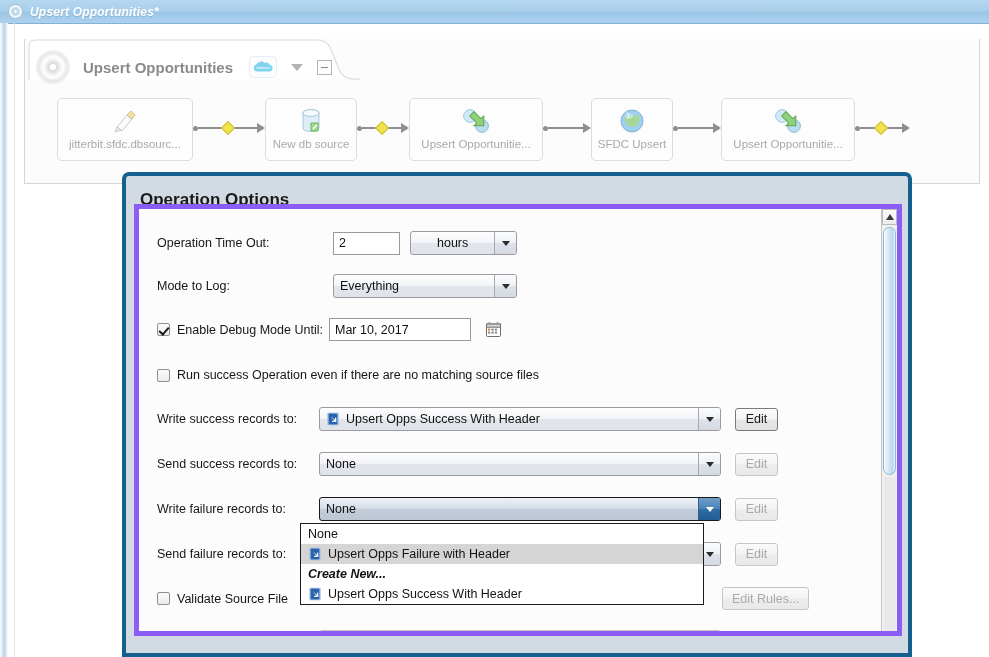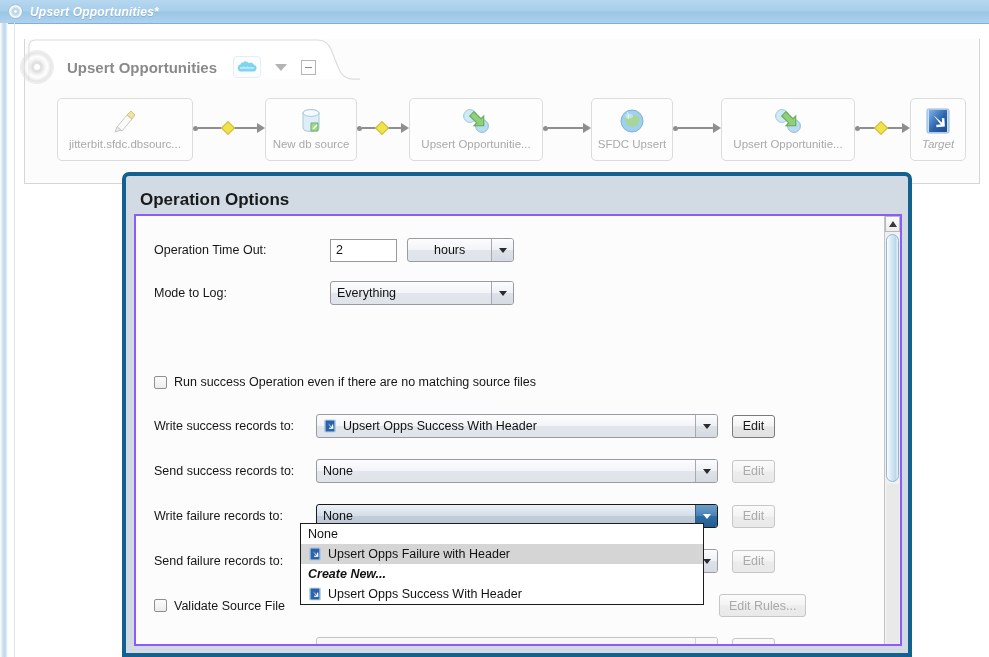--- a/index.html
+++ b/index.html
@@ -55,21 +55,21 @@
     box-sizing: border-box;
   }
   .op-tab {
     position: absolute; left: 24px; top: 39px; width: 340px; height: 42px;
     box-sizing: border-box;
   }
   .op-tab-bg {
     position: absolute; left: 0; top: 0; width: 100%; height: 100%;
   }
   .op-header {
-    position: absolute; left: 20px; top: 47px;
+    position: absolute; left: 36px; top: 47px;
     display: flex; align-items: center; height: 40px;
   }
   .op-disc {
     width: 34px; height: 34px; border-radius: 50%;
     background: radial-gradient(circle at 50% 50%, #ffffff 0%, #ffffff 14%, #c9c9c9 20%, #eeeeee 34%, #ffffff 46%, #d9d9d9 62%, #f4f4f4 78%, #e6e6e6 94%, #f8f8f8 100%);
     border: 1px solid #e0e0e0; box-sizing: border-box; position: relative;
     opacity: .62;
   }
   .op-disc::after {
     content: ""; position: absolute; left: 11px; top: 11px; width: 10px; height: 10px;
@@ -132,22 +132,22 @@
     border: 4px solid #14618f;
     border-top-left-radius: 7px; border-top-right-radius: 7px;
     box-sizing: border-box;
     overflow: hidden;
   }
   .dlg-title {
     position: absolute; left: 14px; top: 14px;
     font-size: 17px; font-weight: bold; color: #1a1a1a;
   }
   .dlg-body {
-    position: absolute; left: 8px; top: 38px; width: 768px; height: 432px;
-    background: #fcfcfc; border: 2px solid #8b5cf6; box-sizing: border-box;
+    position: absolute; left: 8px; top: 28px; width: 768px; height: 432px;
+    background: #fcfcfc; border: 5px solid #8b5cf6; box-sizing: border-box;
     overflow: hidden;
   }
 
   
   .row { position: absolute; display: flex; align-items: center; }
   .lbl { font-size: 12.5px; color: #161616; white-space: nowrap; }
   .lbl.dim { color: #9e9e9e; }
 
   .txtin {
     height: 23px; box-sizing: border-box; background: #ffffff;
@@ -385,38 +385,20 @@
     </div>
 
     <div class="conn" style="left:839px; top:28px; width:55px;">
       <div class="dot"></div>
         <div class="ln"></div>
       <div class="dia"></div>
       <div class="ln"></div>
         <div class="arw"></div>
     </div>
 
-    <div class="node" style="left:894px; top:5px; width:56px; height:63px;">
-      <div class="node-ico">
-        <svg class="fico big" viewBox="0 0 28 28">
-          <rect x="3" y="2" width="22" height="24" rx="1.5" fill="#c9dff2" stroke="#8fb6d4"></rect>
-          <rect x="5" y="3" width="18" height="22" rx="1" fill="#2f6fc0"></rect>
-          <rect x="5" y="3" width="18" height="22" rx="1" fill="url(#tgrad)"></rect>
-          <defs>
-            <linearGradient id="tgrad" x1="0" y1="0" x2="1" y2="1">
-              <stop offset="0%" stop-color="#7fb2e8"></stop>
-              <stop offset="55%" stop-color="#2a63ad"></stop>
-              <stop offset="100%" stop-color="#1d4b8c"></stop>
-            </linearGradient>
-          </defs>
-          <path d="M10 8 L18 16 L18 11.5 L20.5 11.5 L20.5 20 L12 20 L12 17.5 L16.5 17.5 Z" fill="#ffffff" transform="rotate(-4 15 14)"></path>
-        </svg>
-      </div>
-      <div class="node-lbl italic">Target</div>
-    </div>
   </div>
 
   <div class="dialog">
     <div class="dlg-title">Operation Options</div>
 
     <div class="dlg-body">
 
       <div class="row" style="left:18px; top:22px;">
         <div class="lbl" style="width:176px;">Operation Time Out:</div>
         <div class="txtin" style="width:67px;">2</div>
@@ -431,20 +413,39 @@
       <div class="row" style="left:18px; top:65px;">
         <div class="lbl" style="width:176px;">Mode to Log:</div>
         <div class="combo" style="width:184px;">
           <div class="cb-txt">Everything</div>
           <div class="cb-btn">
               <div class="cb-arw"></div>
             </div>
         </div>
       </div>
 
+      <div class="row" style="left:18px; top:109px;">
+        <div class="chk on"></div>
+        <div class="lbl" style="width:152px;">Enable Debug Mode Until:</div>
+        <div class="txtin" style="width:142px;">Mar 10, 2017</div>
+        <div class="calbtn" style="margin-left:12px;">
+          <svg width="17" height="17" viewBox="0 0 17 17">
+            <rect x="1.5" y="3" width="14" height="12.5" rx="1" fill="#ffffff" stroke="#6e6e6e"></rect>
+            <rect x="1.5" y="3" width="14" height="3.2" fill="#d7d7d7" stroke="#6e6e6e"></rect>
+            <rect x="3.5" y="1" width="2" height="3" rx="0.8" fill="#9a9a9a"></rect>
+            <rect x="11.5" y="1" width="2" height="3" rx="0.8" fill="#9a9a9a"></rect>
+            <rect x="3" y="7.6" width="2.3" height="2" fill="#e8832a"></rect>
+            <rect x="6.4" y="7.6" width="2.3" height="2" fill="#8a8a8a"></rect>
+            <rect x="9.8" y="7.6" width="2.3" height="2" fill="#8a8a8a"></rect>
+            <rect x="3" y="10.6" width="2.3" height="2" fill="#8a8a8a"></rect>
+            <rect x="6.4" y="10.6" width="2.3" height="2" fill="#8a8a8a"></rect>
+            <rect x="9.8" y="10.6" width="2.3" height="2" fill="#8a8a8a"></rect>
+          </svg>
+        </div>
+      </div>
 
       <div class="row" style="left:18px; top:159px;">
         <div class="chk"></div>
         <div class="lbl">Run success Operation even if there are no matching source files</div>
       </div>
 
       <div class="row" style="left:18px; top:198px;">
         <div class="lbl" style="width:162px;">Write success records to:</div>
         <div class="combo" style="width:402px;">
           <svg class="fico" viewBox="0 0 28 28" style="margin-right:6px;">

